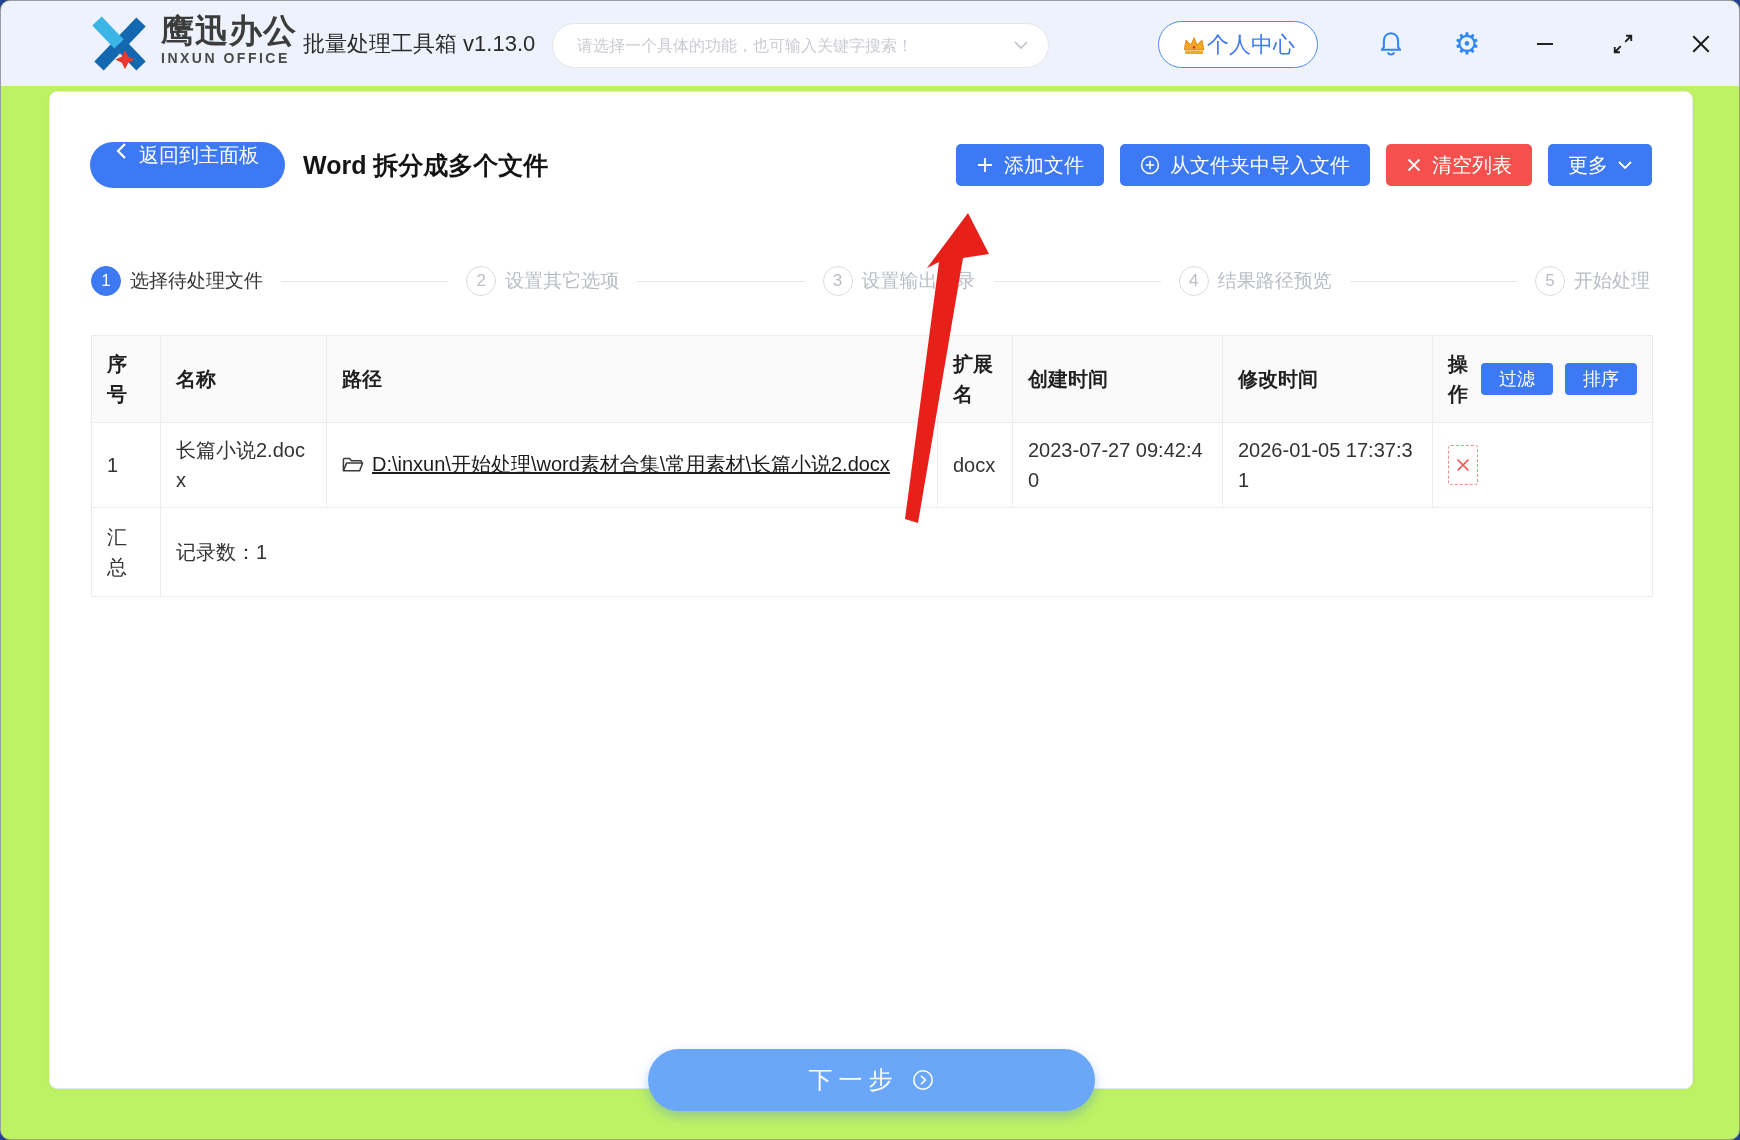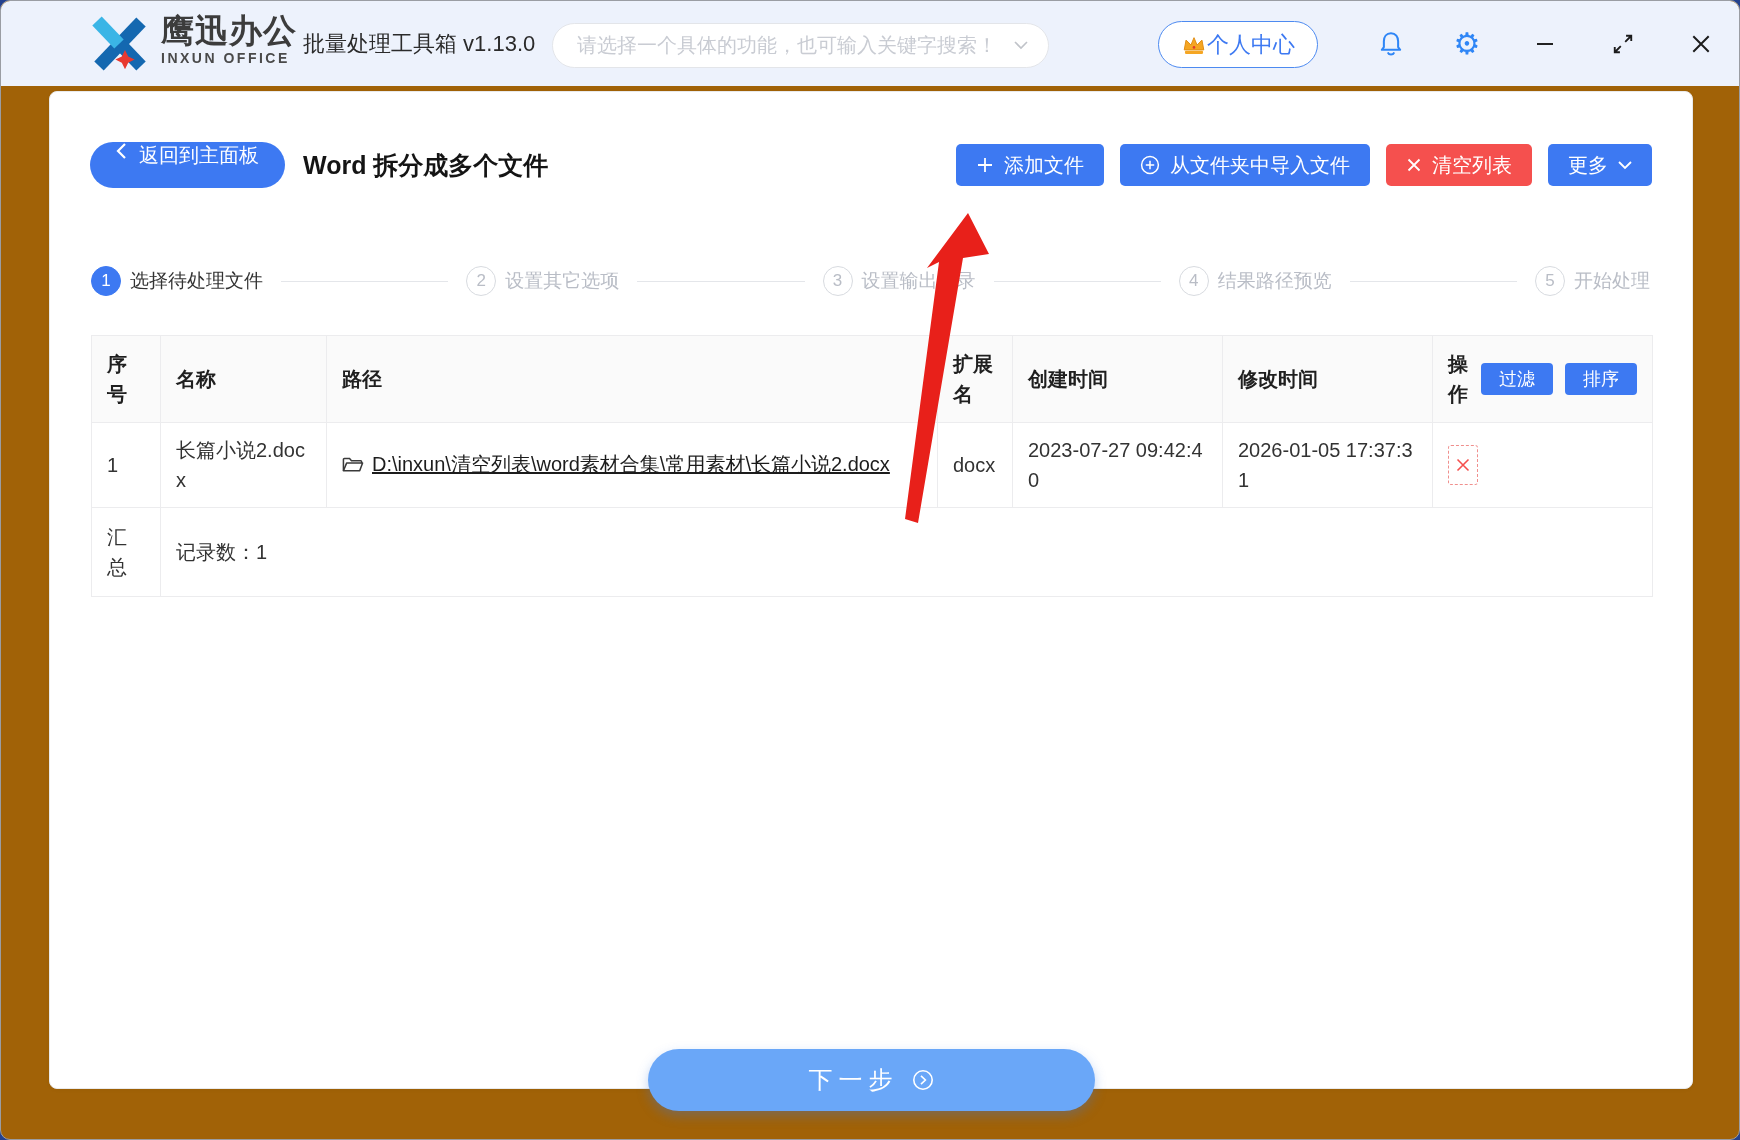--- a/index.html
+++ b/index.html
@@ -5,42 +5,42 @@
   * { margin:0; padding:0; box-sizing:border-box; }
   html,body { width:1740px; height:1140px; }
   body {
     font-family: "Liberation Sans", "DejaVu Sans", sans-serif;
     background:#23418e;
     position:relative;
     overflow:hidden;
   }
   .window {
     position:absolute; inset:0;
-    background:#a16207;
+    background:#bef264;
     border:1px solid #9a9da3;
     border-radius:10px;
     overflow:hidden;
   }
   
   .topbar {
     position:absolute; top:0; left:0; right:0; height:85px;
     background:#edf2fc;
   }
   .logo-icon { position:absolute; left:84px; top:13px; }
   .brand-text { position:absolute; left:160px; top:12px; }
   .brand-name { font-size:33px; font-weight:bold; color:#3c3c3c; letter-spacing:1px; line-height:36px; }
   .brand-sub { font-size:14px; font-weight:bold; color:#4a4a4a; letter-spacing:2.5px; line-height:18px; }
   .app-title { position:absolute; left:302px; top:0; height:85px; display:flex; align-items:center; font-size:22px; color:#2b2b2b; }
   .search-box {
     position:absolute; left:551px; top:22px; width:497px; height:45px;
     background:#fff; border:1px solid #e3e5e9; border-radius:23px;
     display:flex; align-items:center; padding:0 20px 0 24px;
   }
   .search-box input {
-    flex:1; border:none; outline:none; font-size:20px; color:#333;
+    flex:1; border:none; outline:none; font-size:16px; color:#333;
     font-family:inherit; background:transparent;
   }
   .search-box input::placeholder { color:#c9ccd3; }
   .user-center {
     position:absolute; left:1157px; top:20px; height:47px; padding:0 22px;
     background:#fff; border:1px solid #4d8af0; border-radius:24px;
     display:flex; align-items:center; cursor:pointer;
   }
   .user-center-label { color:#3d79f2; font-size:22px; }
   .tb-icon { position:absolute; top:0; height:85px; width:44px; display:flex; align-items:center; justify-content:center; cursor:pointer; }
@@ -273,21 +273,21 @@
       <tbody>
         <tr>
           <td>1</td>
           <td>长篇小说2.docx</td>
           <td class="path-cell">
             <span class="folder">
               <svg width="22" height="18" viewBox="0 0 23 18">
                 <path d="M1.5 15 V3.2 a1 1 0 0 1 1 -1 h5.4 l2 2.3 h9.6 a1 1 0 0 1 1 1 v1.3" fill="none" stroke="#3a3a3a" stroke-width="1.6"></path>
                 <path d="M1.5 15 L4.8 7 h16.7 l-3 8 Z" fill="none" stroke="#3a3a3a" stroke-width="1.6" stroke-linejoin="round"></path>
               </svg>
-            </span><a>D:\inxun\清空列表\word素材合集\常用素材\长篇小说2.docx</a>
+            </span><a>D:\inxun\开始处理\word素材合集\常用素材\长篇小说2.docx</a>
           </td>
           <td>docx</td>
           <td>2023-07-27 09:42:40</td>
           <td>2026-01-05 17:37:31</td>
           <td>
             <div class="del-btn">
               <svg width="16" height="16" viewBox="0 0 16 16">
                 <path d="M2.5 2.5 L13.5 13.5 M13.5 2.5 L2.5 13.5" stroke="#f5504e" stroke-width="1.6"></path>
               </svg>
             </div>

